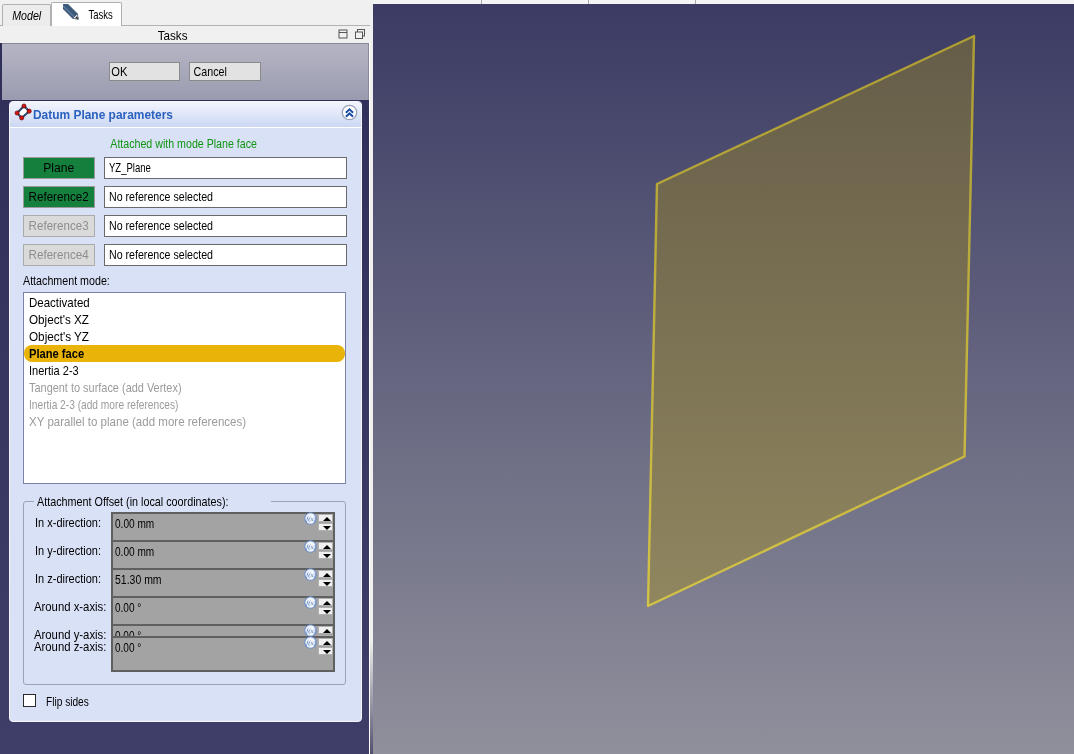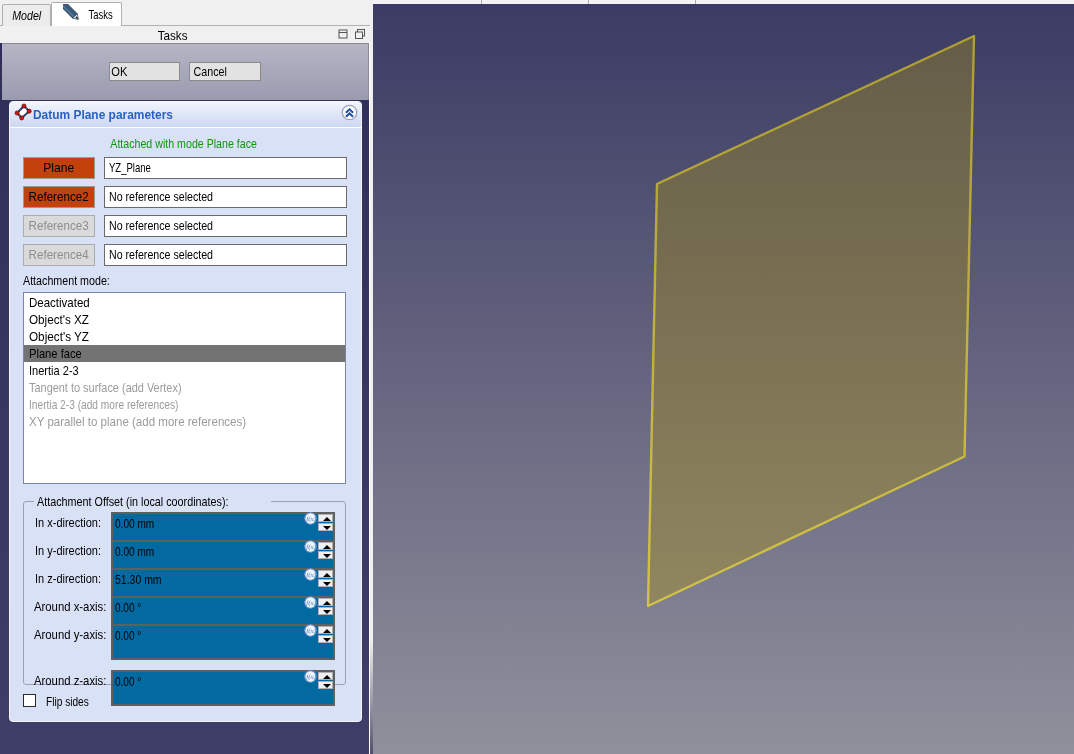--- a/index.html
+++ b/index.html
@@ -42,41 +42,41 @@
 #dlghead { position:absolute; left:0; top:0; width:100%; height:26px;
   background:linear-gradient(#f2f5fe,#ccd7f2); border-bottom:1px solid #ffffff;
   border-radius:4px 4px 0 0; }
 #dlghead .title { position:absolute; left:23px; top:5px; font-weight:bold; color:#2a61c0; }
 #icoDiamond { position:absolute; left:1px; top:-1px; }
 #chev { position:absolute; left:331px; top:2px; }
 
 .green { position:absolute; left:0; width:347px; text-align:center; top:34px; color:#109510; }
 
 .refbtn { position:absolute; left:13px; width:72px; height:22px; text-align:center;
-  line-height:20px; background:#c2410c; border:1px solid #9a9a9a; }
+  line-height:20px; background:#15803d; border:1px solid #9a9a9a; }
 .refbtn.dis { background:#dadada; border-color:#ababab; color:#8e8e8e; }
 .refinp { position:absolute; left:94px; width:243px; height:22px; background:#fff;
   border:1px solid #6a6a6a; line-height:20px; padding-left:4px; }
 
 #attlabel { position:absolute; left:13px; top:171px;text-align:center; }
 
 #listbox { position:absolute; left:13px; top:190px; width:323px; height:192px;
   background:#fff; border:1px solid #7b84a8; }
 #listbox .it { height:17px; line-height:17px; padding-left:5px; white-space:nowrap; }
-#listbox .sel { background:#737373; font-weight:normal; }
+#listbox .sel { background:#eab308; font-weight:bold;border-radius:8px; }
 #listbox .dis { color:#9b9b9b; }
 
 #groupbox { position:absolute; left:13px; top:399px; width:323px; height:184px;
   border:1px solid #9aa1b8; border-radius:3px; }
 #grouplabel { position:absolute; left:24px; top:392px; background:#d9e1f7; padding:0 3px; }
 
 .spinrow { position:absolute; left:0; width:353px; height:21px; }
 .spinrow .lbl { position:absolute; top:3px; }
 .spinbox { position:absolute; left:101px; top:0; width:224px; height:36px;
-  background:#0369a1; border:2px solid #606060; }
+  background:#a3a3a3; border:2px solid #606060; }
 .spinbox .val { position:absolute; left:2px; top:2px; }
 .spinner { position:absolute; right:0px; top:0px; width:15px; height:18px; }
 .spinbtn { position:absolute; left:0; width:15px; height:8px; background:#f0f0f0;
   border:1px solid #b0b0b0; }
 .spinbtn.up { top:0; }
 .spinbtn.dn { top:9px; }
 .arr { position:absolute; left:3.5px; width:0; height:0; }
 .arr.up { top:1.5px; border-left:4px solid transparent; border-right:4px solid transparent; border-bottom:4px solid #000; }
 .arr.dn { top:1.5px; border-left:4px solid transparent; border-right:4px solid transparent; border-top:4px solid #000; }
 .fx { position:absolute; left:191px; top:-2px; }
@@ -259,21 +259,21 @@
         <div class="spinner">
             <div class="spinbtn up">
               <div class="arr up"></div>
             </div>
             <div class="spinbtn dn">
               <div class="arr dn"></div>
             </div>
           </div>
       </div>
     </div>
-    <div class="spinrow" style="top:568px">
+    <div class="spinrow" style="top:534px">
         <span class="lbl" style="left:23.5px"><span class="tx" style="transform:scaleX(.871)">Around z-axis:</span></span>
       <div class="spinbox">
           <span class="val"><span class="tx" style="transform:scaleX(.771)">0.00 °</span></span>
         <svg class="fx" width="13" height="13" viewBox="0 0 13 13">
             <circle cx="6.5" cy="6.5" r="5.7" fill="#f2f5fa" stroke="#6b8fc9" stroke-width="1.1"></circle>
             <text x="2.2" y="9.3" font-size="7" font-style="italic" fill="#4a76b8" font-family="Liberation Serif">f(x)</text>
           </svg>
         <div class="spinner">
             <div class="spinbtn up">
               <div class="arr up"></div>

